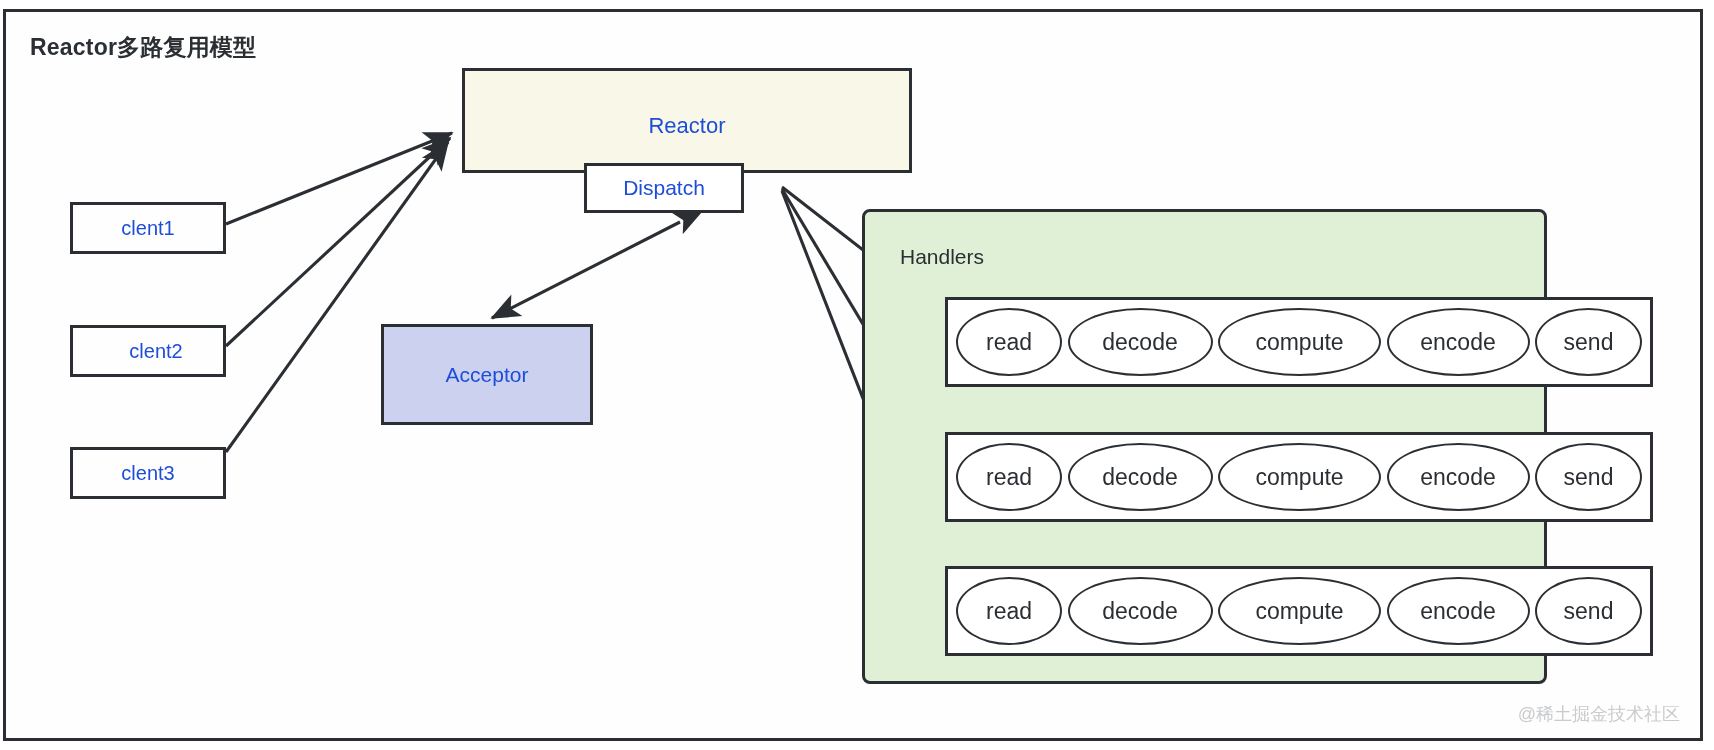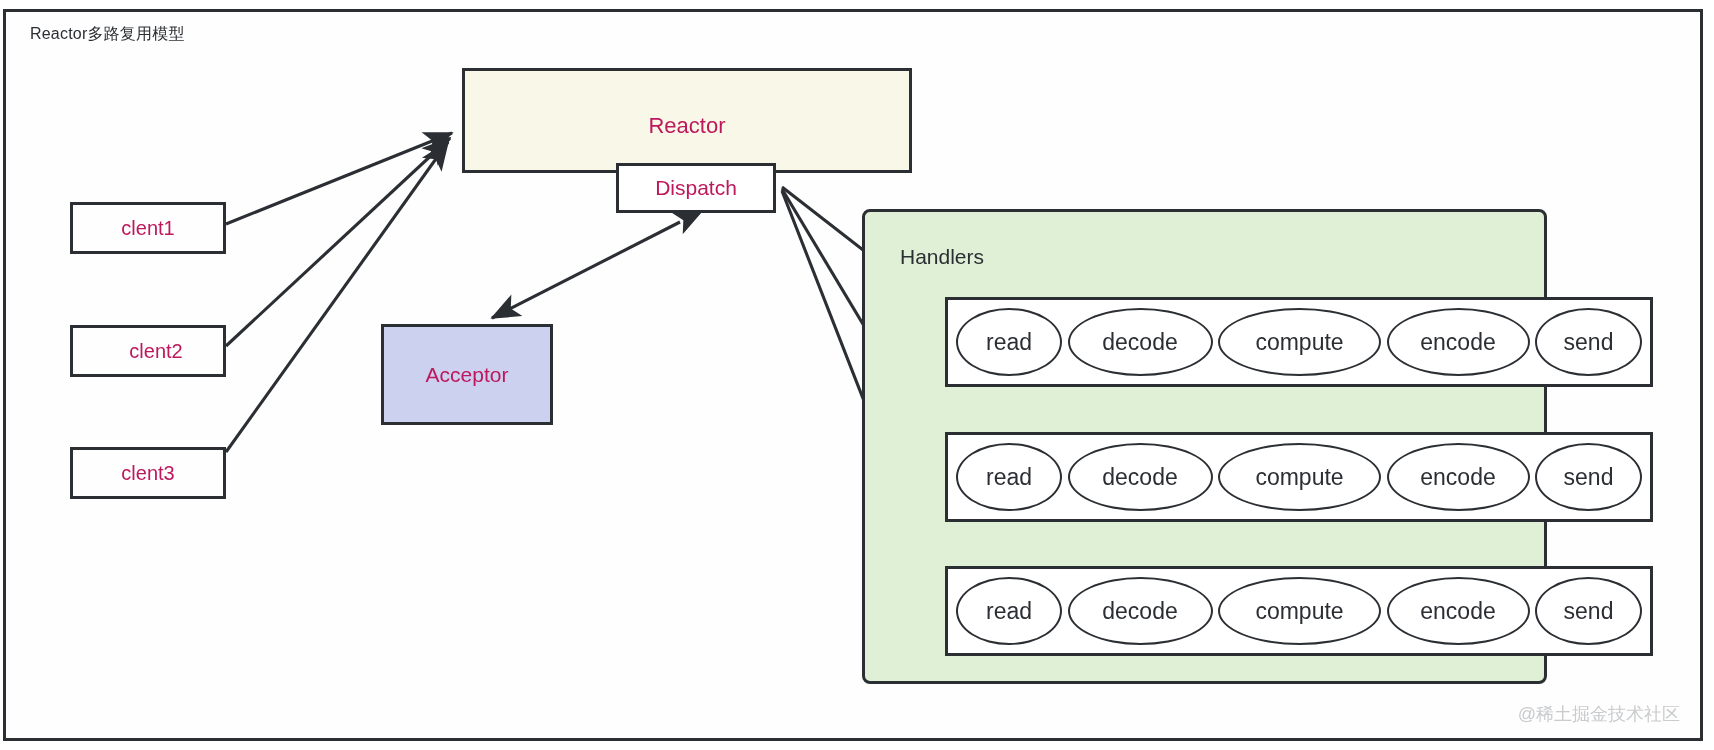--- a/index.html
+++ b/index.html
@@ -23,44 +23,44 @@
     top: 9px;
     width: 1700px;
     height: 732px;
     border: 3px solid #2b2f33;
     background: #fefefe;
     box-sizing: border-box;
   }
   #title {
     position: absolute;
     left: 30px;
-    top: 24px;
-    font-size: 16px;
-    font-weight: normal;
+    top: 32px;
+    font-size: 23px;
+    font-weight: bold;
     color: #2b2f33;
     letter-spacing: 0.2px;
     white-space: nowrap;
   }
   
   #arrows {
     position: absolute;
     left: 0;
     top: 0;
     width: 1714px;
     height: 750px;
     pointer-events: none;
   }
   
   .node {
     position: absolute;
     box-sizing: border-box;
     display: flex;
     align-items: center;
     justify-content: center;
-    color: #be185d;
+    color: #1d4ed8;
   }
   .client-box {
     width: 156px;
     height: 52px;
     border: 3px solid #2b2f33;
     background: #fefefe;
     font-size: 20px;
     left: 70px;
   }
   #client1 { top: 202px; }
@@ -72,33 +72,33 @@
     top: 68px;
     width: 450px;
     height: 105px;
     border: 3px solid #2b2f33;
     background: #f9f8e8;
     font-size: 22px;
     align-items: flex-start;
     padding-top: 42px;
   }
   #dispatch-box {
-    left: 616px;
+    left: 584px;
     top: 163px;
     width: 160px;
     height: 50px;
     border: 3px solid #2b2f33;
     background: #ffffff;
     font-size: 21px;
     z-index: 4;
   }
   #acceptor-box {
     left: 381px;
     top: 324px;
-    width: 172px;
+    width: 212px;
     height: 101px;
     border: 3px solid #2b2f33;
     background: #ccd1f0;
     font-size: 21px;
   }
   
   #handlers-box {
     position: absolute;
     left: 862px;
     top: 209px;

